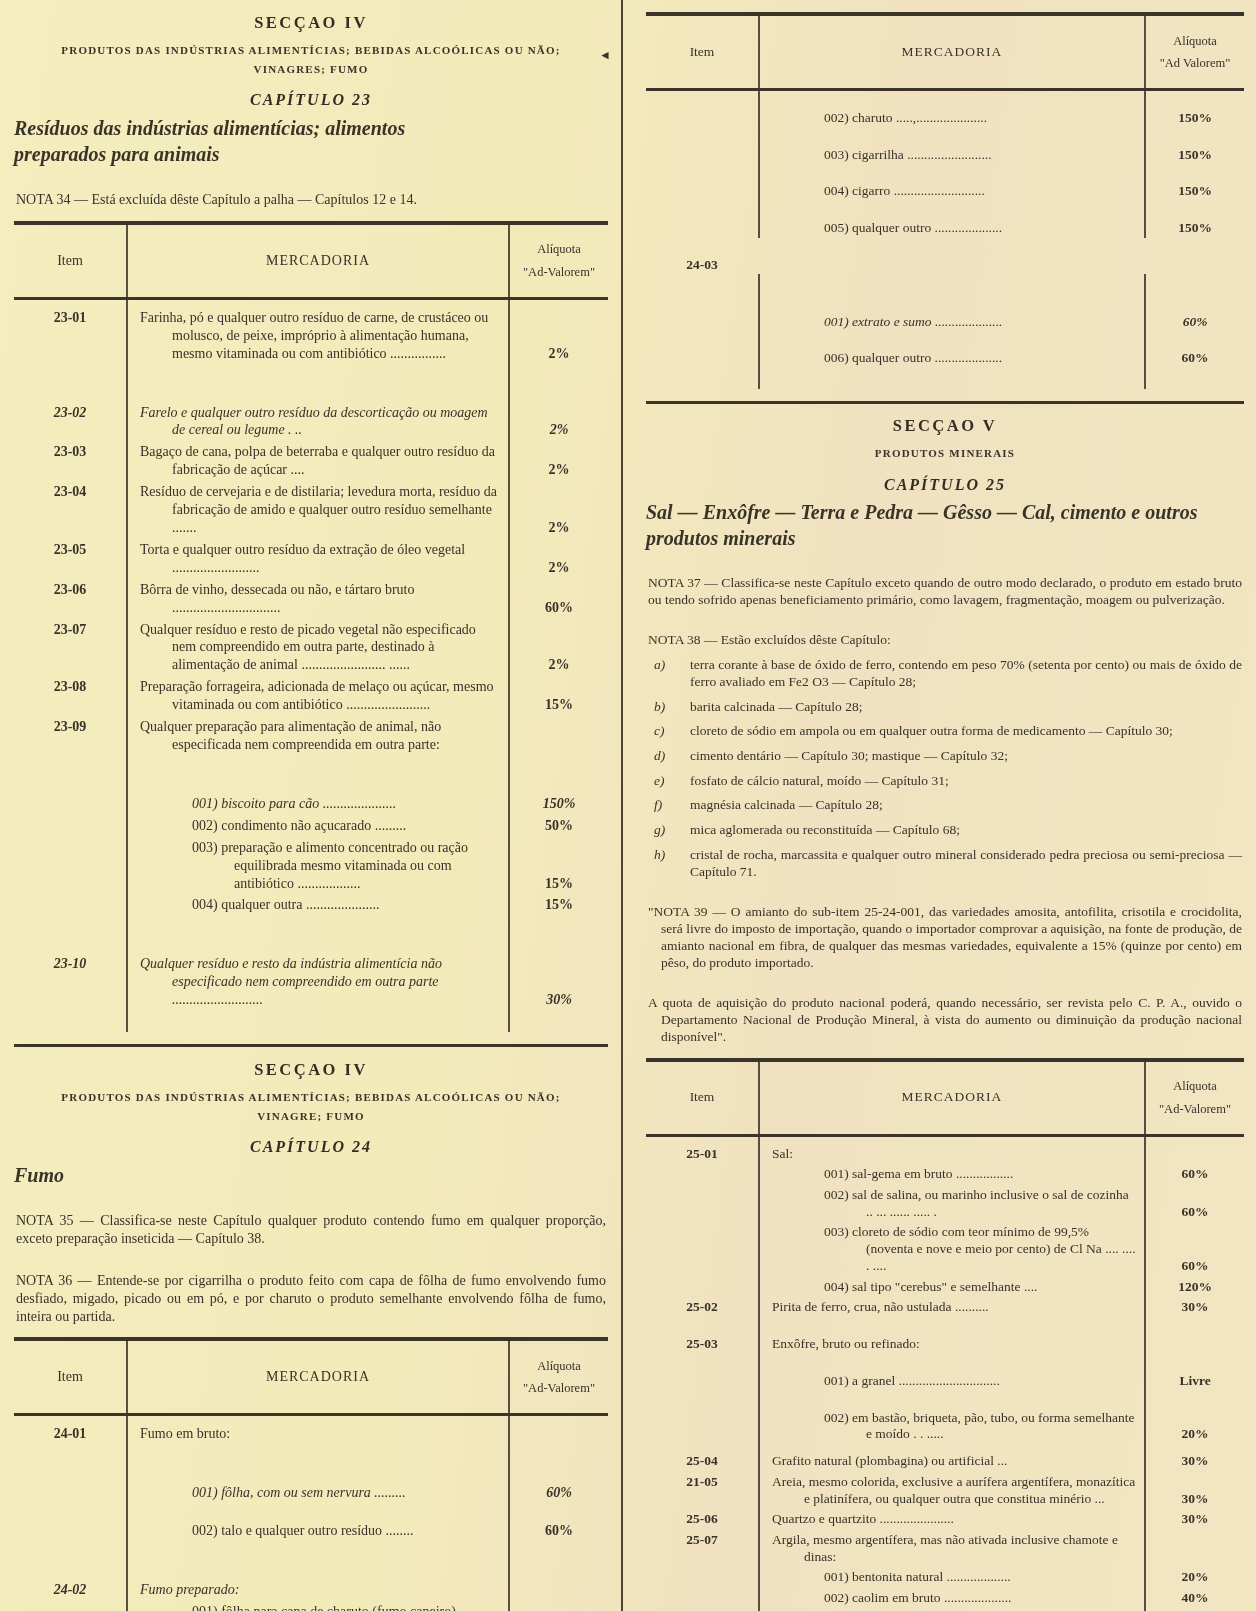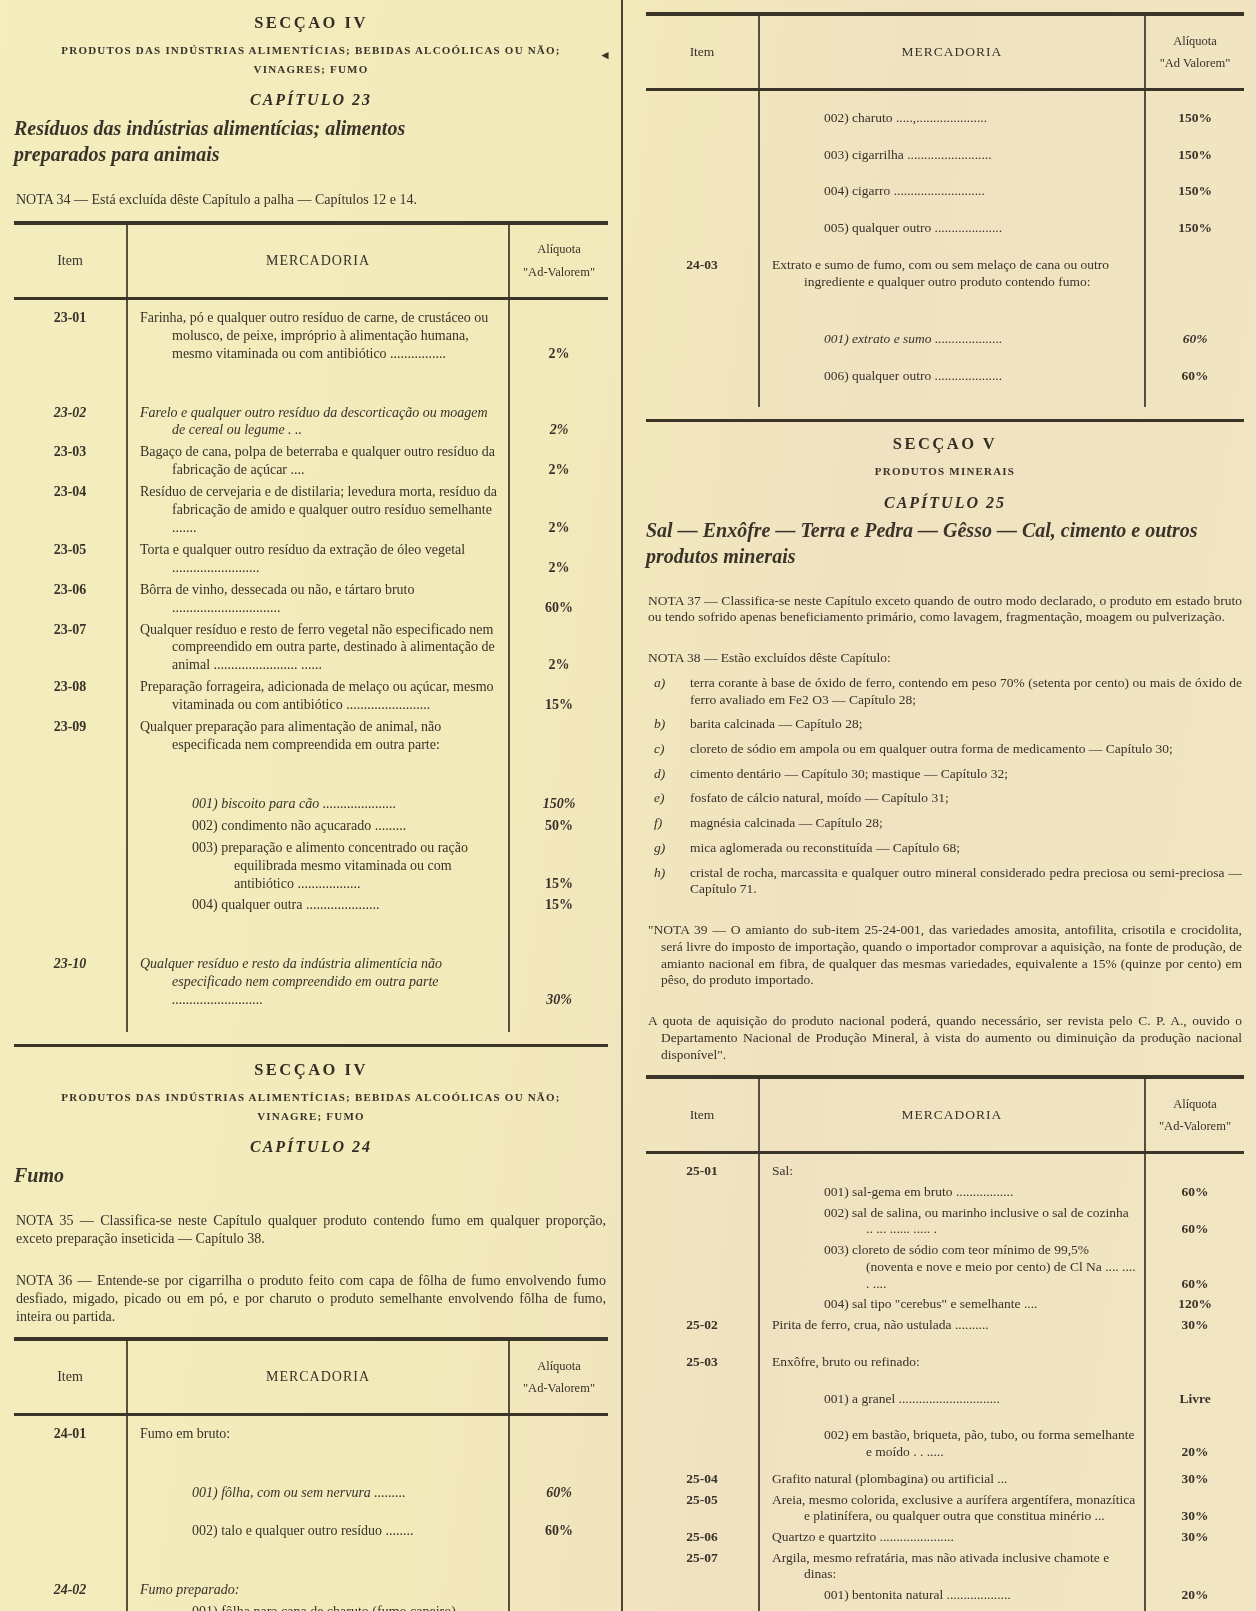--- a/index.html
+++ b/index.html
@@ -124,21 +124,21 @@
           <div class="cm">
             <div class="txt ind0">Bôrra de vinho, dessecada ou não, e tártaro bruto ...............................</div>
           </div>
           <div class="cv">
             <span class="val">60%</span>
           </div>
         </div>
         <div class="trow">
           <div class="ci">23-07</div>
           <div class="cm">
-            <div class="txt ind0">Qualquer resíduo e resto de ferro vegetal não especificado nem compreendido em outra parte, destinado à alimentação de animal ........................ ......</div>
+            <div class="txt ind0">Qualquer resíduo e resto de picado vegetal não especificado nem compreendido em outra parte, destinado à alimentação de animal ........................ ......</div>
           </div>
           <div class="cv">
             <span class="val">2%</span>
           </div>
         </div>
         <div class="trow">
           <div class="ci">23-08</div>
           <div class="cm">
             <div class="txt ind0">Preparação forrageira, adicionada de melaço ou açúcar, mesmo vitaminada ou com antibiótico ........................</div>
           </div>
@@ -311,23 +311,20 @@
           <div class="ci"></div>
           <div class="cm">
             <div class="txt ind1">005) qualquer outro ....................</div>
           </div>
           <div class="cv">
             <span class="val">150%</span>
           </div>
         </div>
         <div class="trow g-md">
           <div class="ci">24-03</div>
-          <div class="cm">
-            <div class="txt ind0">Extrato e sumo de fumo, com ou sem melaço de cana ou outro ingrediente e qualquer outro produto contendo fumo:</div>
-          </div>
           <div class="cv"></div>
         </div>
         <div class="trow g-lg">
           <div class="ci"></div>
           <div class="cm">
             <div class="txt ind1">001) extrato e sumo ....................</div>
           </div>
           <div class="cv">
             <span class="val">60%</span>
           </div>
@@ -484,41 +481,41 @@
         <div class="trow g-sm">
           <div class="ci">25-04</div>
           <div class="cm">
             <div class="txt ind0">Grafito natural (plombagina) ou artificial ...</div>
           </div>
           <div class="cv">
             <span class="val">30%</span>
           </div>
         </div>
         <div class="trow">
-          <div class="ci">25-05</div>
+          <div class="ci">21-05</div>
           <div class="cm">
             <div class="txt ind0">Areia, mesmo colorida, exclusive a aurífera argentífera, monazítica e platinífera, ou qualquer outra que constitua minério ...</div>
           </div>
           <div class="cv">
             <span class="val">30%</span>
           </div>
         </div>
         <div class="trow">
           <div class="ci">25-06</div>
           <div class="cm">
             <div class="txt ind0">Quartzo e quartzito ......................</div>
           </div>
           <div class="cv">
             <span class="val">30%</span>
           </div>
         </div>
         <div class="trow">
           <div class="ci">25-07</div>
           <div class="cm">
-            <div class="txt ind0">Argila, mesmo refratária, mas não ativada inclusive chamote e dinas:</div>
+            <div class="txt ind0">Argila, mesmo argentífera, mas não ativada inclusive chamote e dinas:</div>
           </div>
           <div class="cv"></div>
         </div>
         <div class="trow">
           <div class="ci"></div>
           <div class="cm">
             <div class="txt ind1">001) bentonita natural ...................</div>
           </div>
           <div class="cv">
             <span class="val">20%</span>

